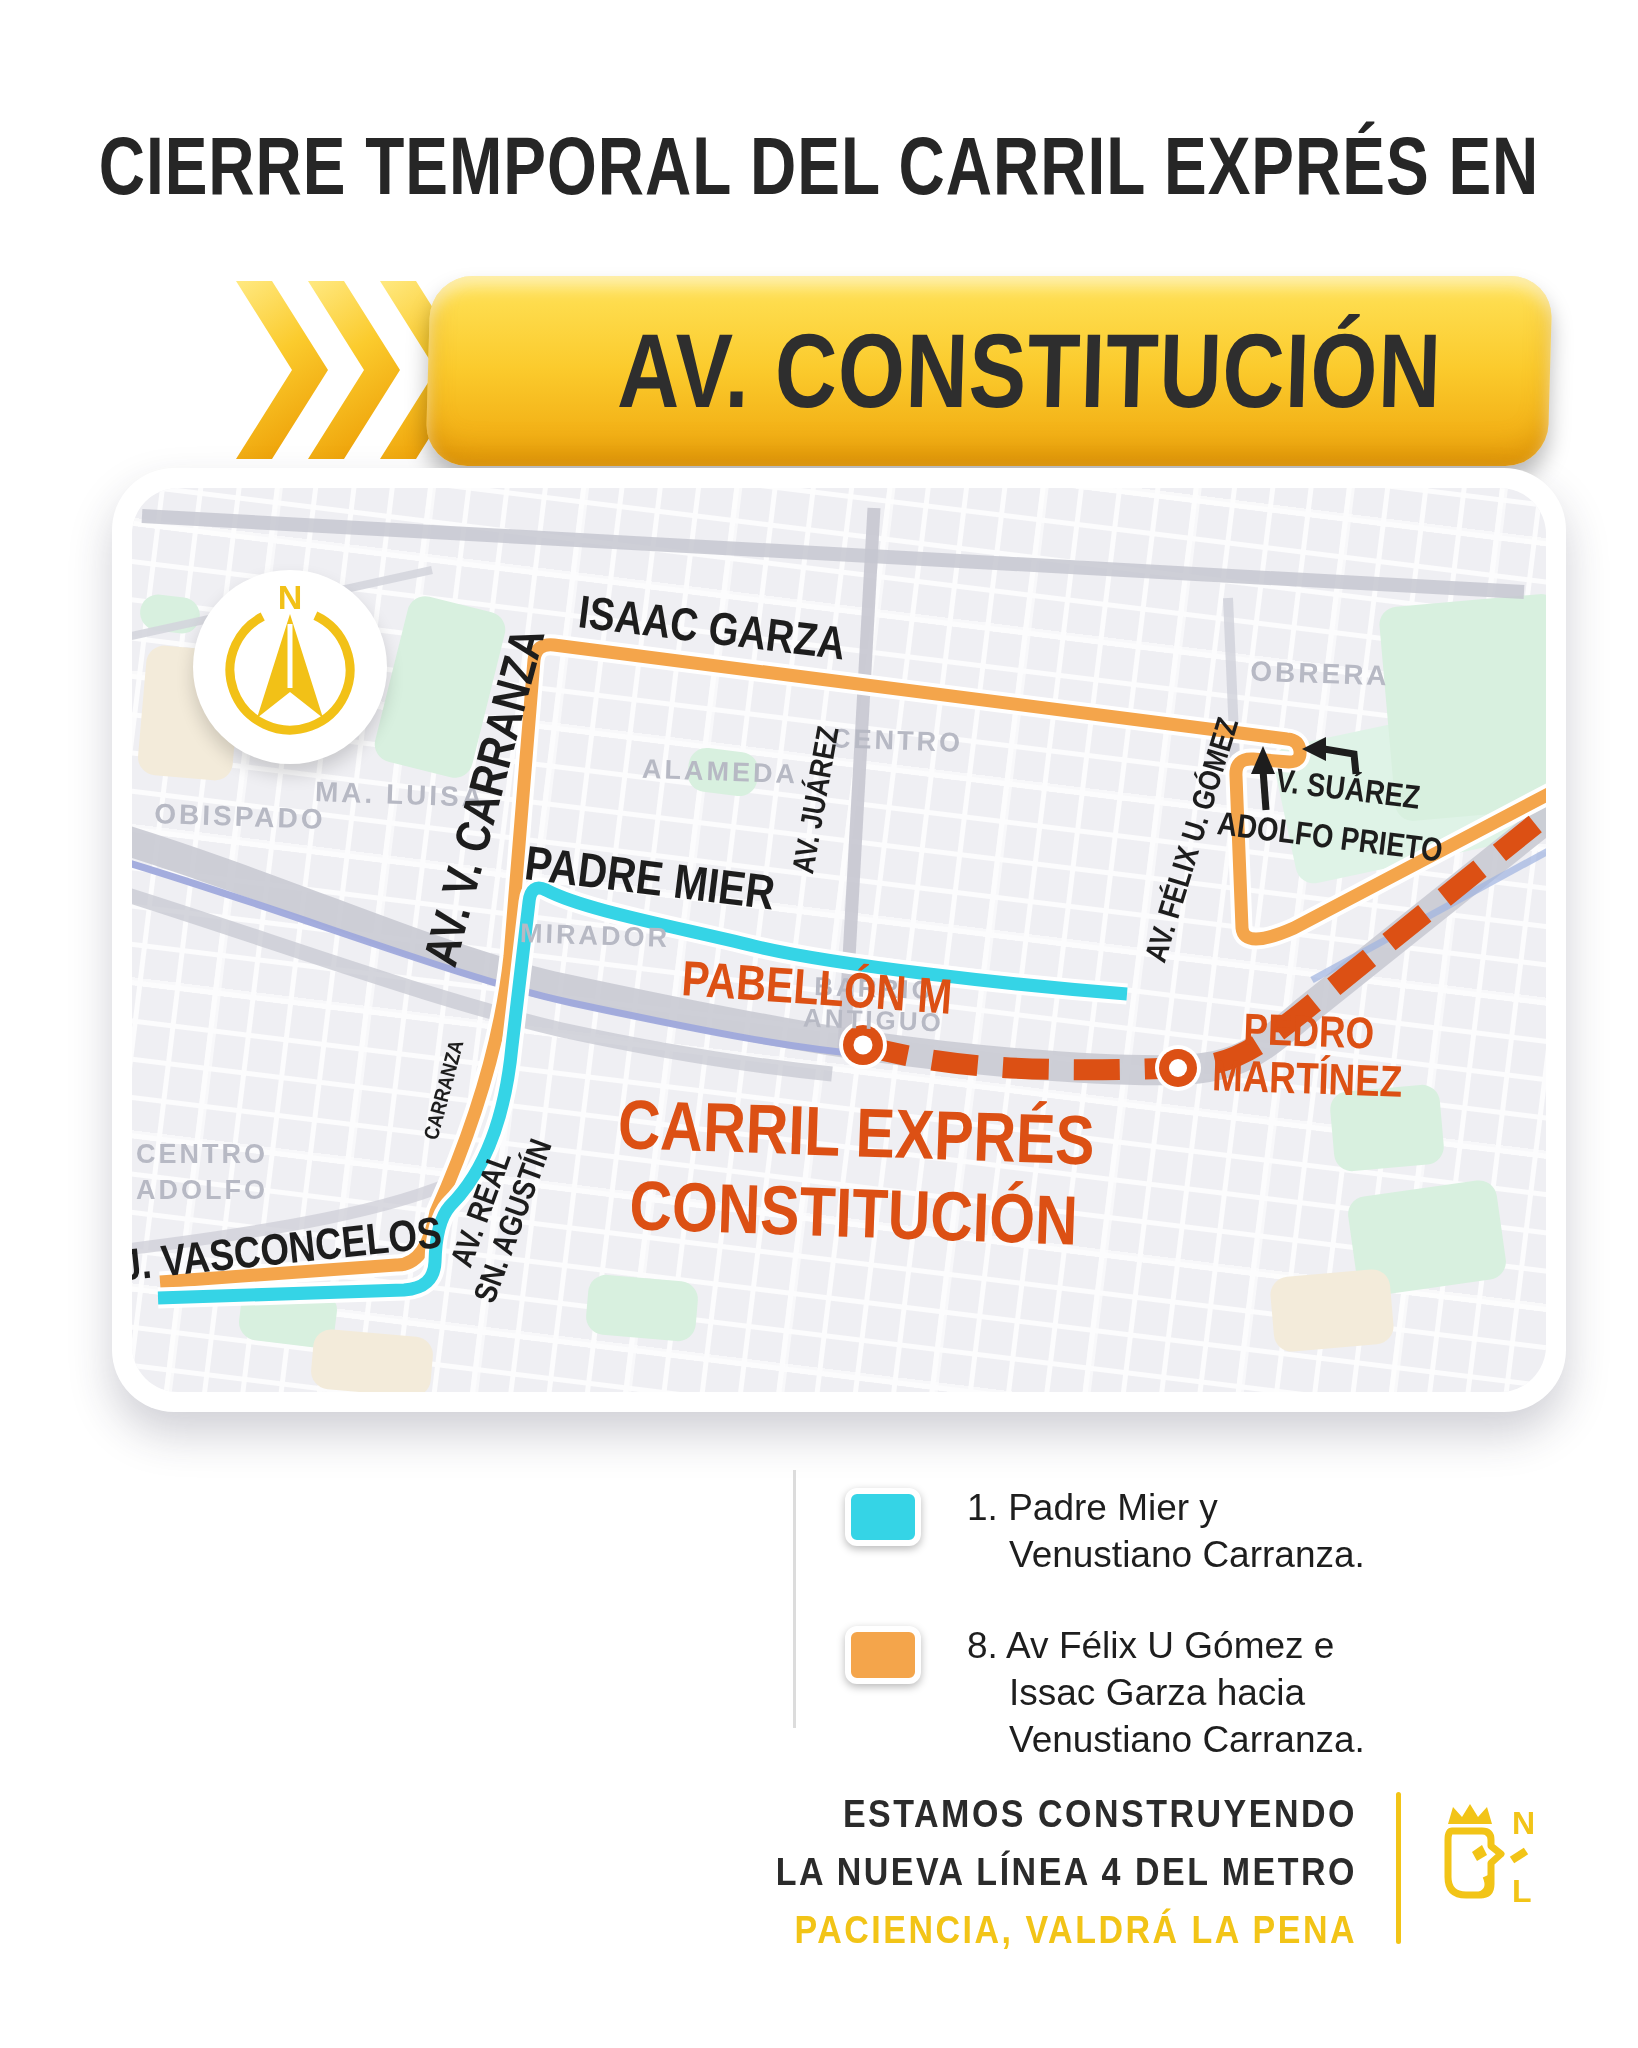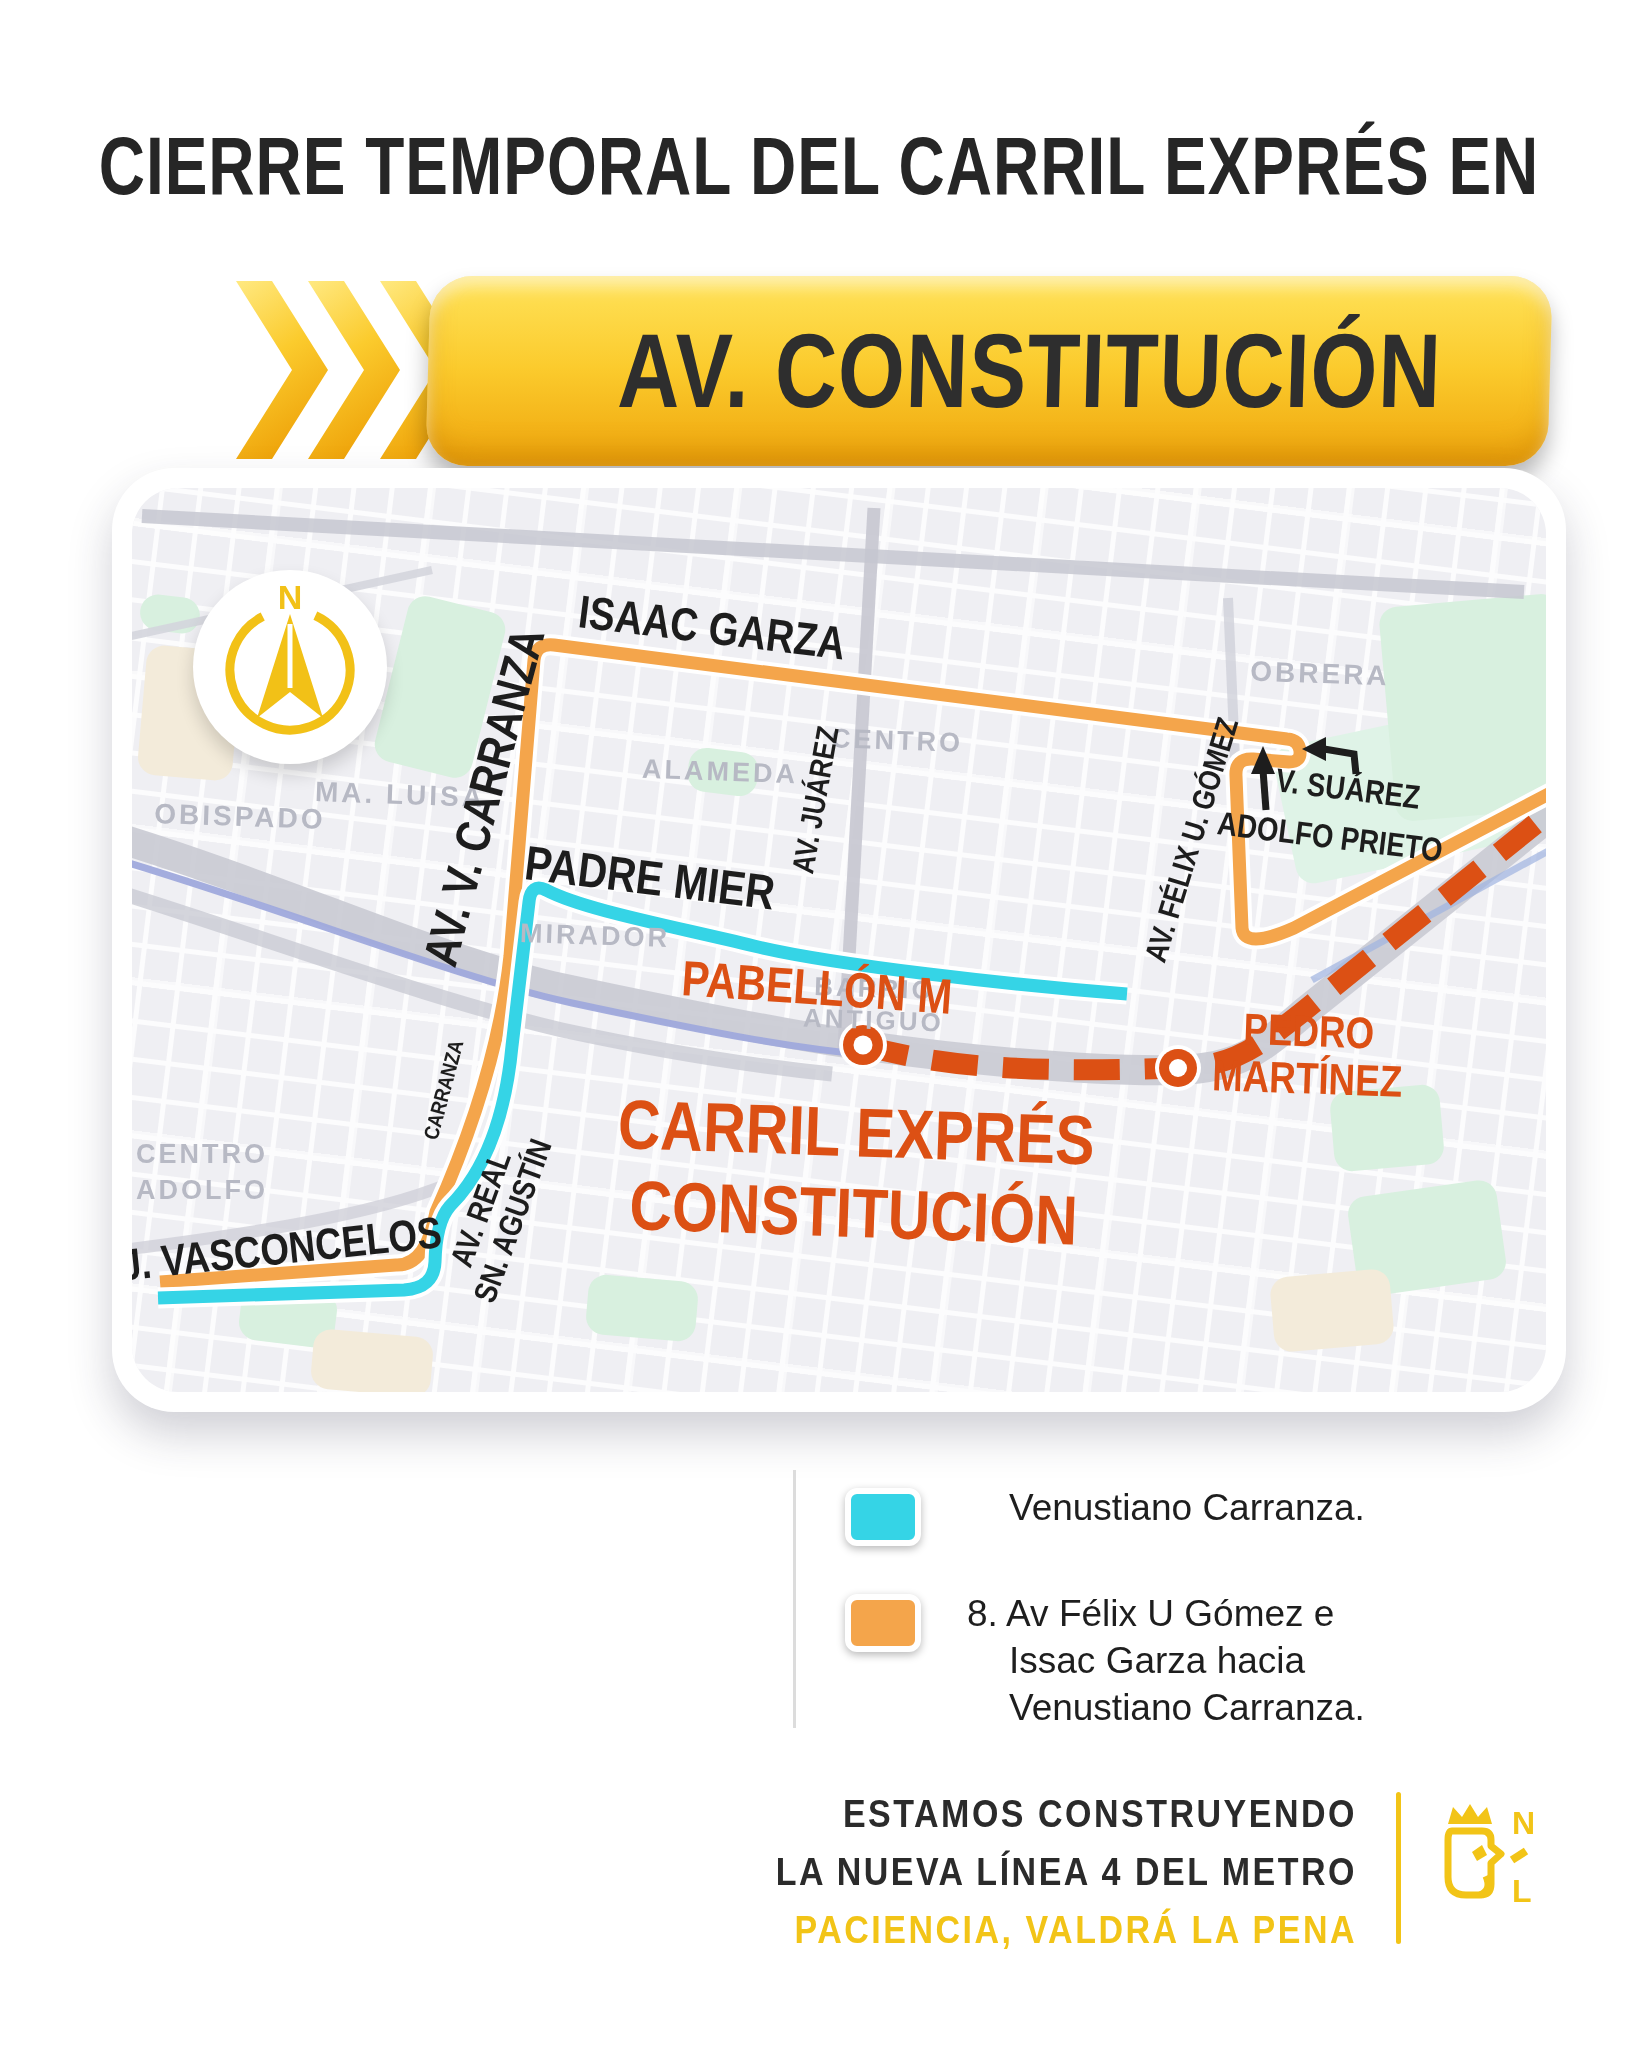--- a/index.html
+++ b/index.html
@@ -195,20 +195,21 @@
     </div>
   </div>
 
 
   <div class="v-divider"></div>
 
   <div class="legend">
     <div class="legend-row">
       <div class="swatch" style="background:#35D4E6;"></div>
       <div class="legend-text">
+        <div>1. Padre Mier y</div>
         <div class="cont">Venustiano Carranza.</div>
       </div>
     </div>
     <div class="legend-row">
       <div class="swatch" style="background:#F4A54B;"></div>
       <div class="legend-text">
         <div>8. Av Félix U Gómez e</div>
         <div class="cont">Issac Garza hacia</div>
         <div class="cont">Venustiano Carranza.</div>
       </div>

